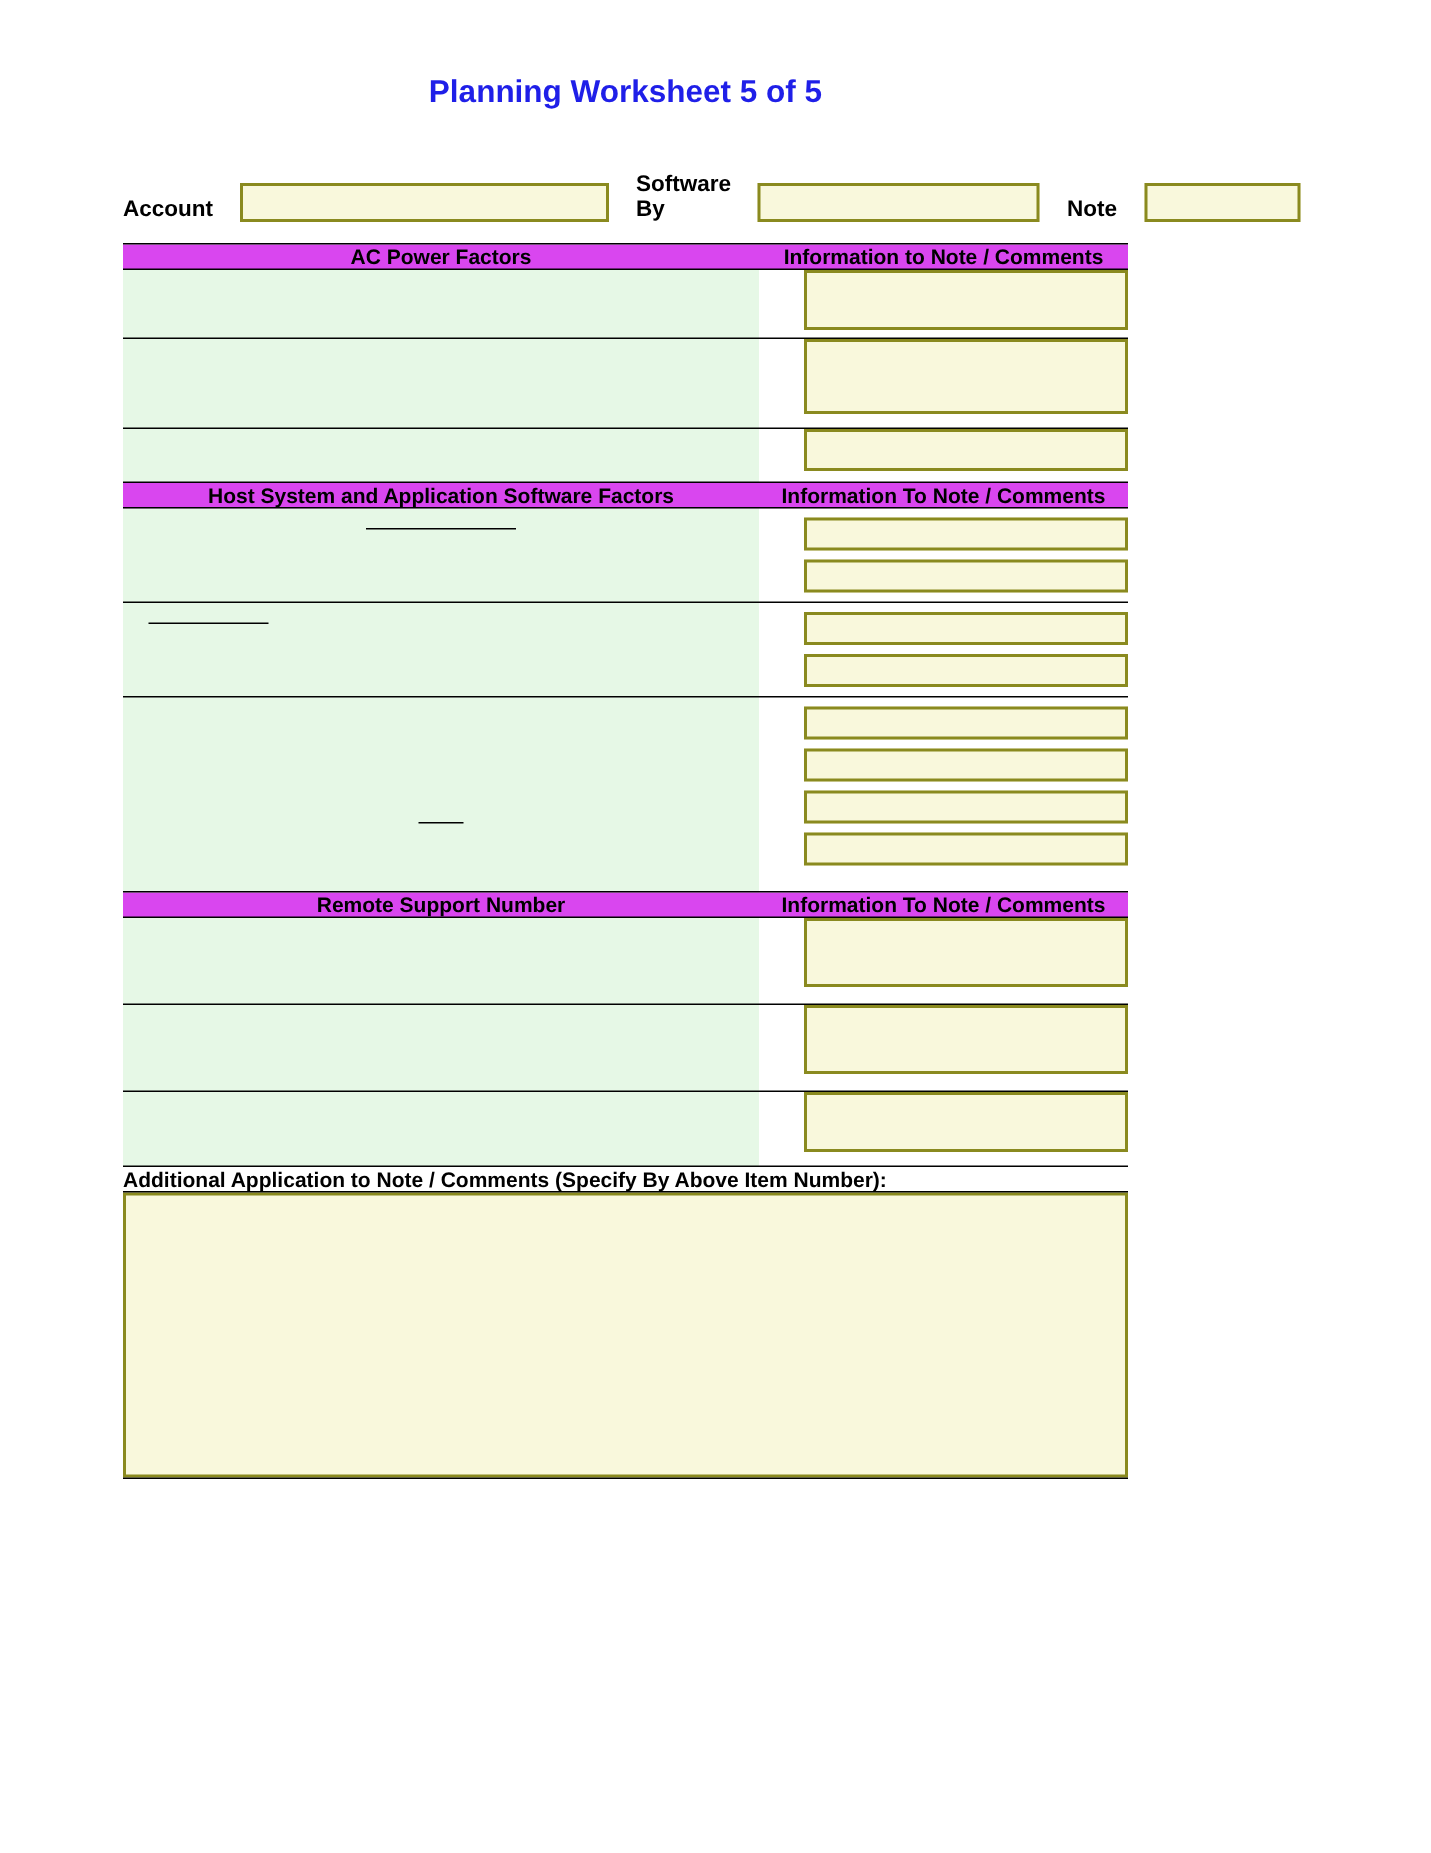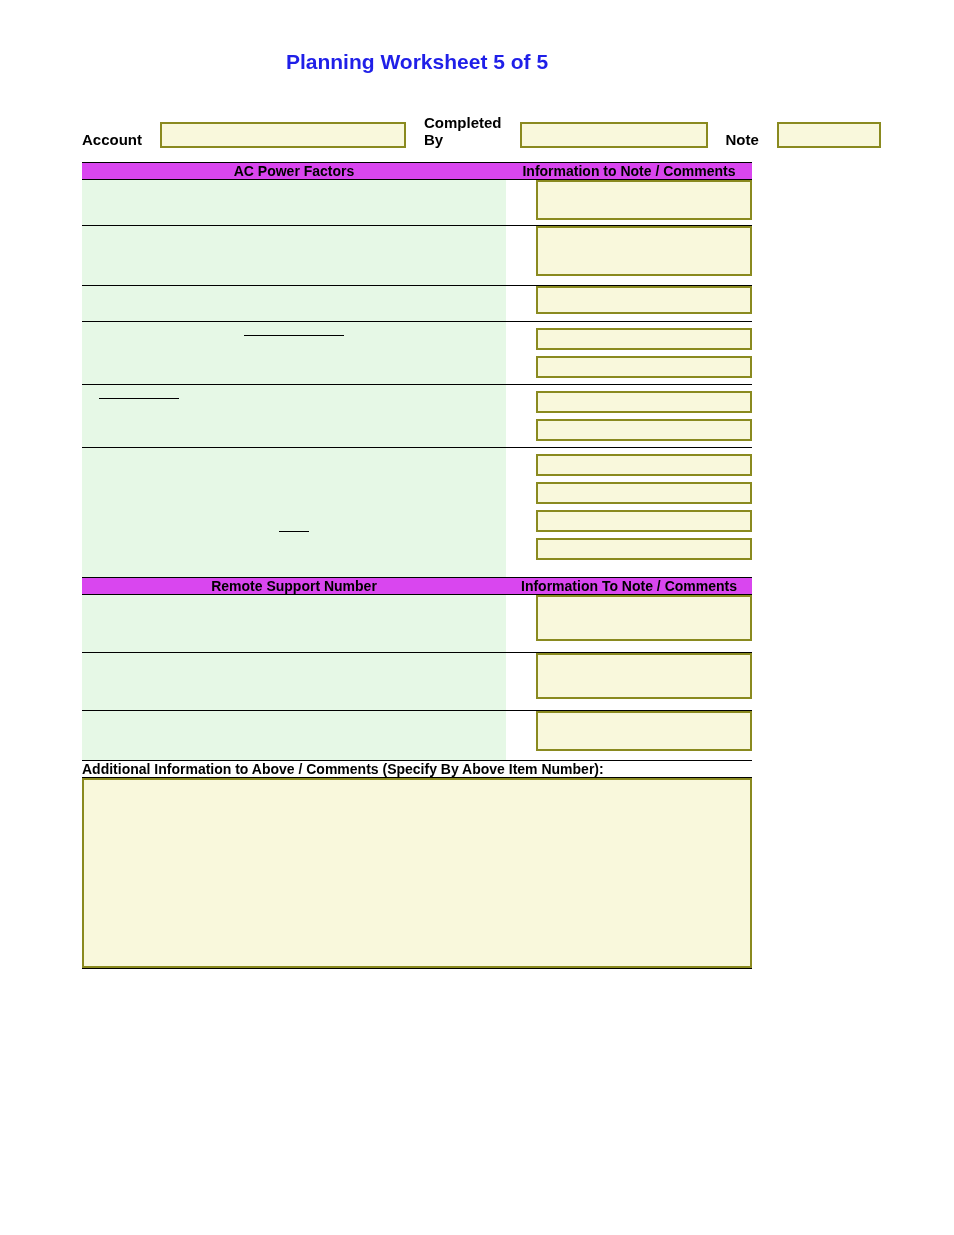--- a/index.html
+++ b/index.html
@@ -118,21 +118,21 @@
 </head>
 <body>
 
 <div class="page">
 
   <div class="title">Planning Worksheet 5 of 5</div>
 
   <div class="headrow">
     <span>Account</span>
     <span class="tfield w-account"></span>
-    <span>Completed By</span>
+    <span>Software By</span>
     <span class="tfield w-completed"></span>
     <span>Note</span>
     <span class="tfield w-date"></span>
   </div>
 
   <table class="wsheet">
     <colgroup>
         <col class="c1">
         <col class="c2">
         <col class="c3">
@@ -159,20 +159,24 @@
     </tr>
     <tr>
       <td class="left" style="height:36px"></td>
           <td class="mid"></td>
       <td class="right">
             <div class="box" style="height:28px"></div>
           </td>
     </tr>
 
     <tr>
+      <th class="section-head">Host System and Application Software Factors</th>
+      <th class="section-head" colspan="2">Information To Note / Comments</th>
+    </tr>
+    <tr>
       <td class="left rowpad" style="text-align:center"><span class="underline" style="min-width:100px"></span></td>
       <td class="mid"></td>
       <td class="right">
         <div class="boxsm"></div>
         <div class="boxsm"></div>
       </td>
     </tr>
     <tr>
       <td class="left rowpad"><span class="hide">xx </span><span class="underline" style="min-width:80px"></span></td>
       <td class="mid"></td>
@@ -215,21 +219,21 @@
     </tr>
     <tr>
       <td class="left" style="height:50px"></td>
           <td class="mid"></td>
       <td class="right">
             <div class="box" style="height:40px"></div>
           </td>
     </tr>
 
     <tr>
-      <th class="addl-head" colspan="3">Additional Information to Above / Comments (Specify By Above Item Number):</th>
+      <th class="addl-head" colspan="3">Additional Application to Note / Comments (Specify By Above Item Number):</th>
     </tr>
     <tr class="addl-row">
       <td colspan="3">
             <div class="addl-box"></div>
           </td>
     </tr>
   </tbody>
     </table>
 
 </div>

